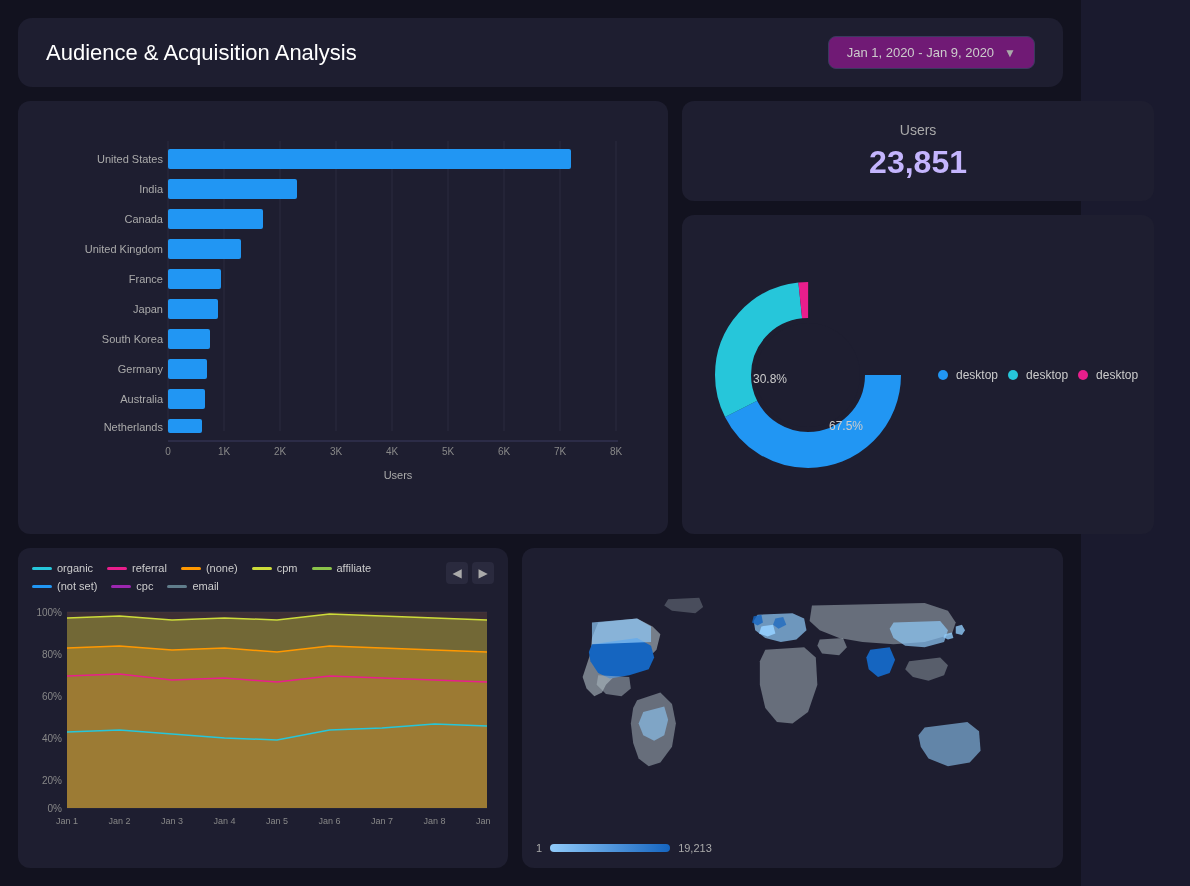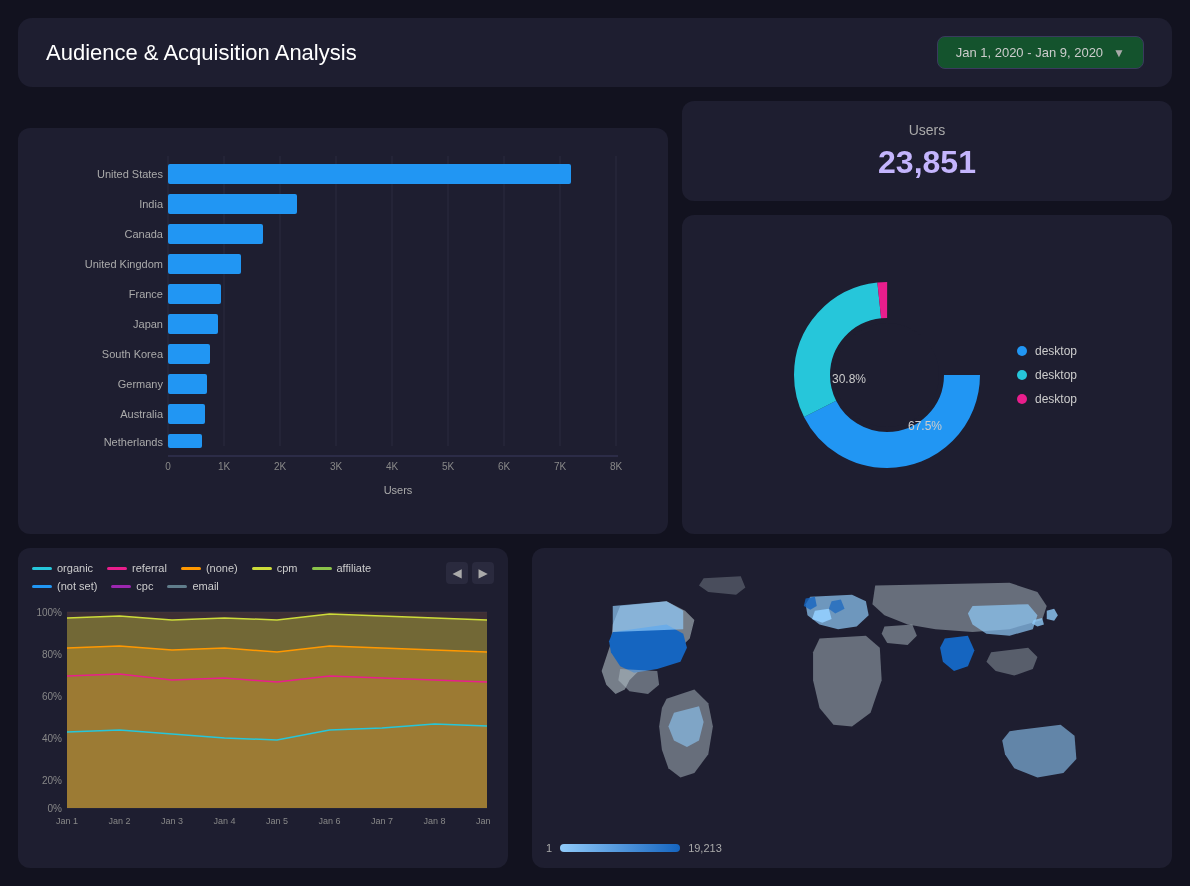--- a/index.html
+++ b/index.html
@@ -6,21 +6,21 @@
     body {
       background: #1a1a2e;
       font-family: Arial, sans-serif;
       color: #ccc;
       width: 1190px;
       height: 886px;
       overflow: hidden;
     }
     .app-bg {
       background: #12121f;
-      width: 1190px;
+      width: 1081px;
       height: 886px;
       padding: 18px;
       display: flex;
       flex-direction: column;
       gap: 14px;
     }
     
     .header {
       background: #1e1e30;
       border-radius: 14px;
@@ -28,21 +28,21 @@
       display: flex;
       align-items: center;
       justify-content: space-between;
     }
     .header-title {
       font-size: 22px;
       color: #fff;
       font-weight: 500;
     }
     .date-picker {
-      background: #14532d;
+      background: #701a75;
       border: 1px solid #3a3a5e;
       border-radius: 8px;
       padding: 8px 18px;
       color: #ccc;
       font-size: 13px;
       display: flex;
       align-items: center;
       gap: 10px;
       cursor: pointer;
     }
@@ -52,25 +52,24 @@
     .main-row {
       display: flex;
       gap: 14px;
       flex: 1;
     }
 
     
     .bar-chart-panel {
       background: #1e1e30;
       border-radius: 12px;
-      padding: 18px 16px 10px 10px;
+      padding: 30px 16px 10px 10px;
       flex: 0 0 650px;
       display: flex;
       flex-direction: column;
-      margin-top: 27px;
     }
 
     
     .right-panels {
       flex: 1;
       display: flex;
       flex-direction: column;
       gap: 14px;
     }
     .stat-row {
@@ -103,40 +102,40 @@
       border-radius: 12px;
       flex: 1;
       padding: 16px;
       display: flex;
       align-items: center;
       justify-content: center;
       gap: 20px;
     }
     .donut-legend {
       display: flex;
-      flex-direction: column;
+      flex-direction: row;
       gap: 10px;
     }
     .legend-item {
       display: flex;
       align-items: center;
       gap: 8px;
       font-size: 12px;
       color: #ccc;
     }
     .legend-dot {
       width: 10px;
       height: 10px;
       border-radius: 50%;
     }
 
     
     .bottom-row {
       display: flex;
-      gap: 24px;
+      gap: 14px;
       height: 320px;
     }
     .area-chart-panel {
       background: #1e1e30;
       border-radius: 12px;
       padding: 14px;
       flex: 0 0 490px;
       display: flex;
       flex-direction: column;
     }

